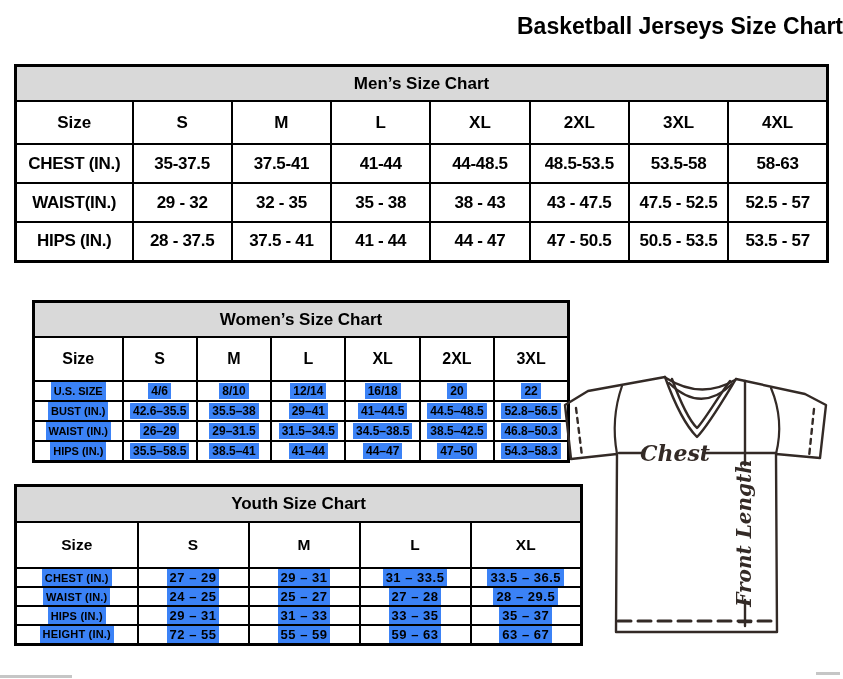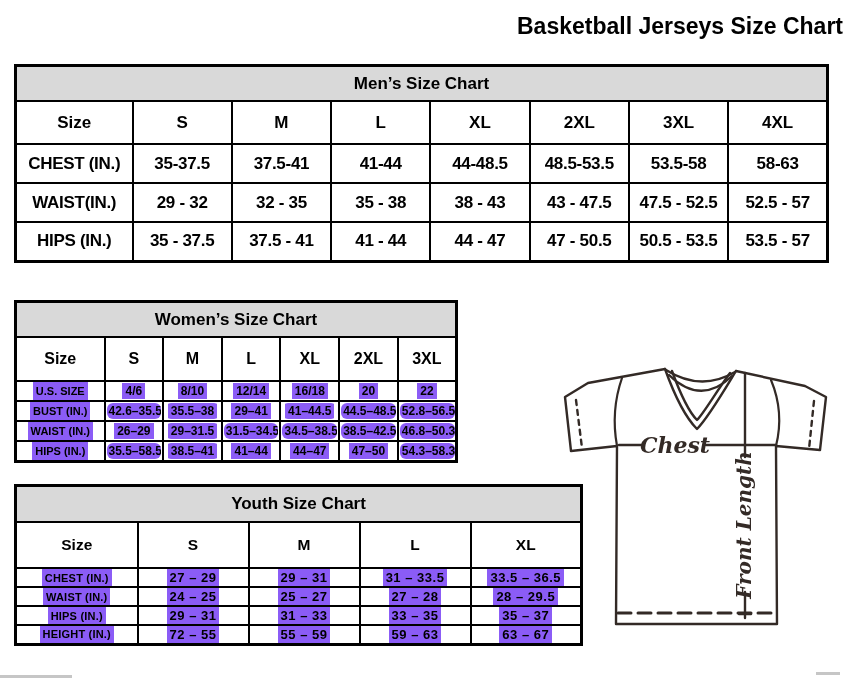--- a/index.html
+++ b/index.html
@@ -20,36 +20,36 @@
     font-weight:bold;padding:0;overflow:hidden;white-space:nowrap;
   }
   tr.band th{background:#d9d9d9;font-size:17px;}
   
   .tbl-mens{left:14px;top:64px;width:815px;padding-left:45px;}
   .tbl-mens tr.band th{height:33px;}
   .tbl-mens tr.cols th{height:41px;font-size:17px;}
   .tbl-mens tbody tr{height:39px;}
   .tbl-mens tbody th,.tbl-mens tbody td{font-size:17px;letter-spacing:-0.3px;}
   
-  .tbl-womens{left:14px;top:300px;width:444px;}
+  .tbl-womens{left:32px;top:300px;width:538px;}
   .tbl-womens tr.band th{height:33px;}
   .tbl-womens tr.cols th{height:42px;font-size:16px;}
   .tbl-womens tbody tr{height:20px;}
   .tbl-womens tbody th{font-size:11px;}
   .tbl-womens tbody td{font-size:12px;border-radius:8px;}
   
   .tbl-youth{left:14px;top:484px;width:569px;}
   .tbl-youth tr.band th{height:34px;}
   .tbl-youth tr.cols th{height:44px;font-size:15.5px;}
   .tbl-youth tbody tr{height:19px;}
   .tbl-youth tbody th{font-size:11px;letter-spacing:0.2px;}
   .tbl-youth tbody td{font-size:13px;letter-spacing:0.5px;}
-  .hl{background:#8b5cf6;padding:16px 3px;}
-  
-  .jersey-wrap{position:absolute;left:555px;top:356px;width:288px;height:292px;}
+  .hl{background:#3b82f6;padding:16px 3px;}
+  
+  .jersey-wrap{position:absolute;left:555px;top:364px;width:288px;height:292px;}
   .jersey-label{
     font-family:"DejaVu Serif", serif;font-style:italic;font-weight:bold;fill:#332a26;
   }
   .artifact{position:absolute;background:#c6c6c6;}
   .artifact.bl{left:0;top:675px;width:72px;height:3px;}
   .artifact.br{left:816px;top:672px;width:24px;height:3px;}
 </style>
 </head>
 <body>
 
@@ -97,21 +97,21 @@
         <td><span>29 - 32</span></td>
         <td><span>32 - 35</span></td>
         <td><span>35 - 38</span></td>
         <td><span>38 - 43</span></td>
         <td><span>43 - 47.5</span></td>
         <td><span>47.5 - 52.5</span></td>
         <td><span>52.5 - 57</span></td>
       </tr>
       <tr>
         <th><span>HIPS (IN.)</span></th>
-        <td><span>35 - 37.5</span></td>
+        <td><span>28 - 37.5</span></td>
         <td><span>37.5 - 41</span></td>
         <td><span>41 - 44</span></td>
         <td><span>44 - 47</span></td>
         <td><span>47 - 50.5</span></td>
         <td><span>50.5 - 53.5</span></td>
         <td><span>53.5 - 57</span></td>
       </tr>
     </tbody>
 </table>
 

